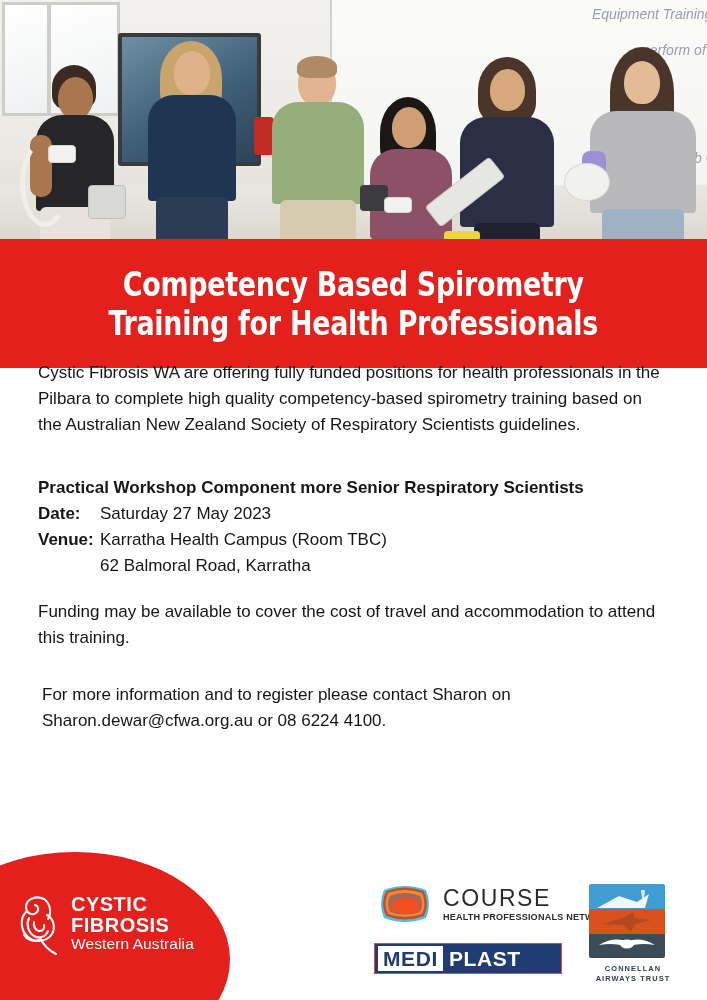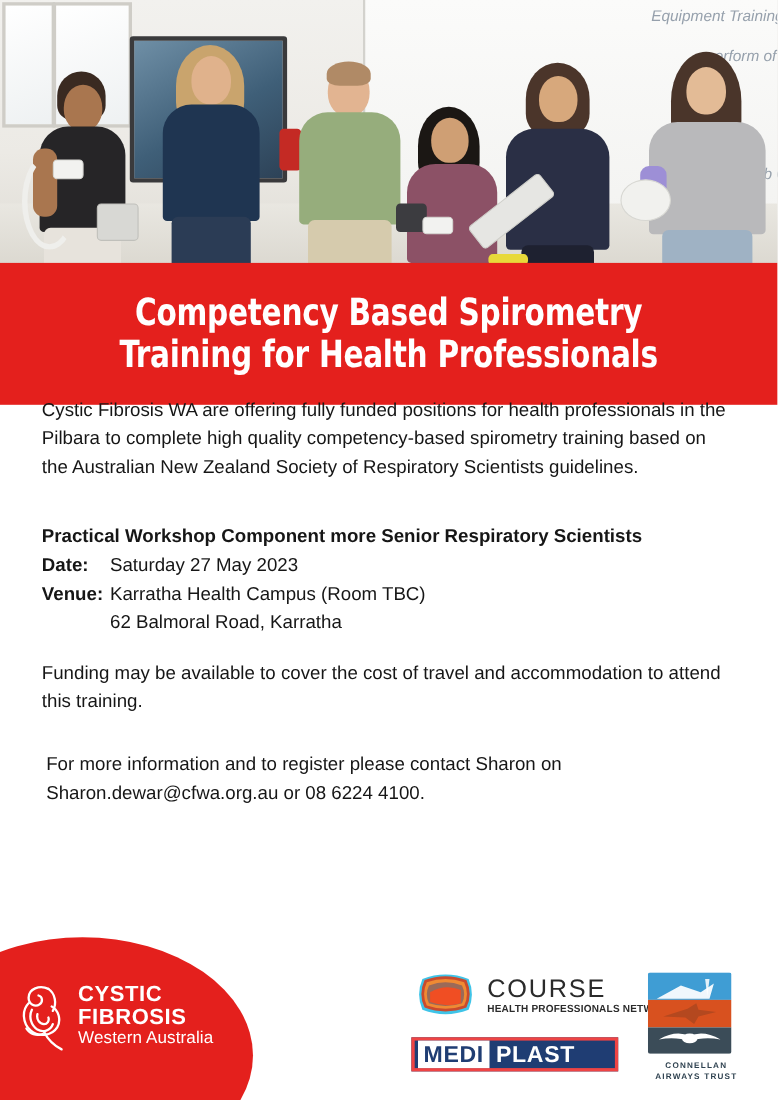--- a/index.html
+++ b/index.html
@@ -234,21 +234,21 @@
     transform: scaleX(.97);
     transform-origin: left;
     white-space: nowrap;
   }
 
   .mediplast {
     position: absolute;
     left: 374px; top: 943px;
     width: 188px; height: 31px;
     background: #1f3d73;
-    border: 3px solid #ef4444;
+    border: 1px solid #ef4444;
     display: flex;
     align-items: center;
     box-sizing: border-box;
     padding: 3px;
   }
   .mp-medi {
     background: #ffffff;
     color: #1f3d73;
     font-weight: 700;
     font-size: 21px;

